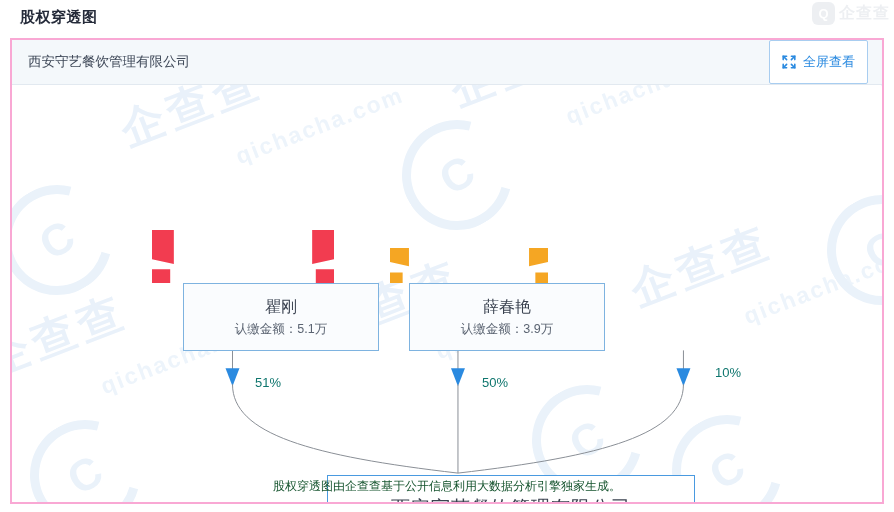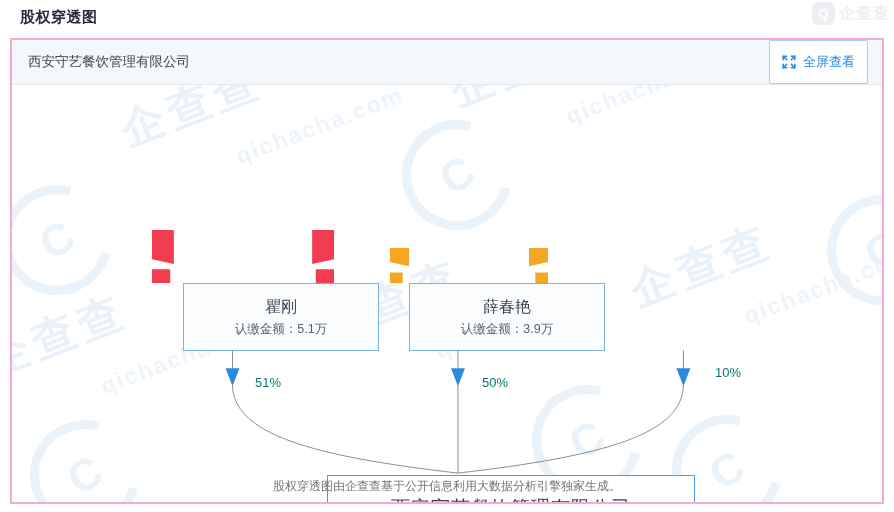--- a/index.html
+++ b/index.html
@@ -283,21 +283,21 @@
   #pct-1 { left: 470px; top: 290px; }
   #pct-2 { left: 703px; top: 280px; }
 
   .footnote {
     position: absolute;
     left: 0;
     right: 0;
     bottom: 10px;
     text-align: center;
     font-size: 12px;
-    color: #737373;
+    color: #14532d;
     z-index: 4;
   }
 </style>
 </head>
 <body>
 
 <div class="page-title-bar">
   <span class="page-title">股权穿透图</span>
 </div>
 

